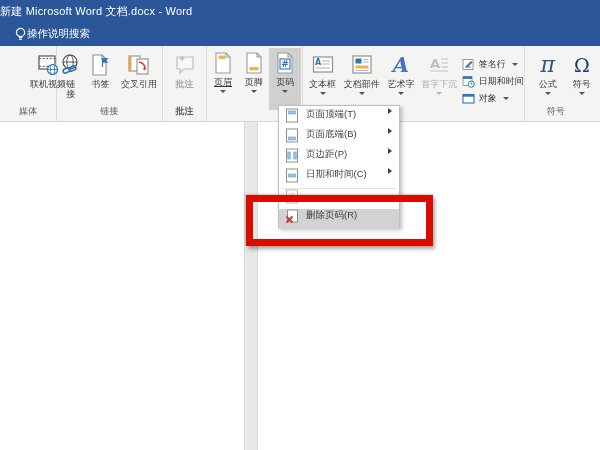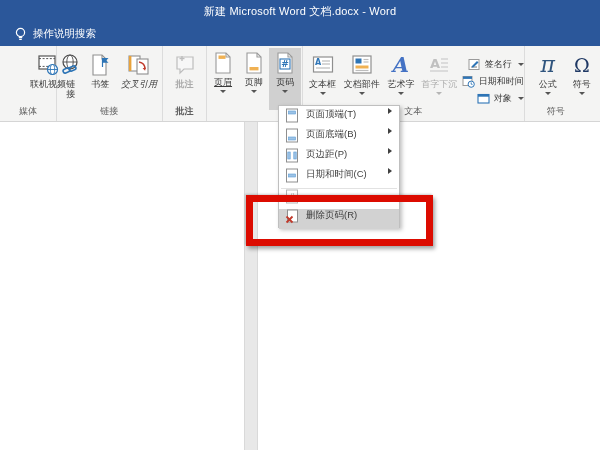--- a/index.html
+++ b/index.html
@@ -5,27 +5,27 @@
   * { margin:0; padding:0; box-sizing:border-box; }
   html,body { width:600px; height:450px; overflow:hidden; }
   body {
     font-family:"Liberation Sans","DejaVu Sans",sans-serif;
     background:#ffffff; position:relative; color:#3b3b3b;
     -webkit-font-smoothing:antialiased;
   }
   
   .titlebar {
     height:22px; background:#2b579a; color:#ffffff;
-    display:flex; align-items:center; justify-content:center;
+    display:flex; align-items:center; 
     font-size:11px; letter-spacing:.2px;
   }
   
   .tellme {
     height:24px; background:#2b579a; color:#ffffff;
-    display:flex; align-items:center; padding-left:14px; gap:6px;
+    display:flex; align-items:center; padding-left:14px; gap:0;
     font-size:10.5px;
   }
   
   .ribbon {
     height:76px; background:#f4f4f3; border-bottom:1px solid #d5d5d5;
     display:flex; position:relative; z-index:1;
   }
   .rgroup {
     position:relative; height:100%; border-right:1px solid #dcdcdc;
     display:flex; align-items:flex-start; padding-top:4px;
@@ -42,21 +42,21 @@
   .bigbtn .lbl { font-size:9px; color:#3b3b3b; line-height:1.15; text-align:center; margin-top:1px; white-space:nowrap; }
   .bigbtn .lbl.wrap { white-space:normal; width:11px; }
   .caret {
     width:0; height:0; margin-top:3px;
     border-left:3px solid transparent; border-right:3px solid transparent;
     border-top:3.5px solid #555;
   }
   .disabled .lbl { color:#ababab; }
   .disabled .caret { border-top-color:#b5b5b5; }
   .pressed { background:#d0d0d0; }
-  .smallrow { display:flex; align-items:center; gap:4px; height:16px; font-size:9px; color:#3b3b3b; white-space:nowrap;justify-content:flex-end; }
+  .smallrow { display:flex; align-items:center; gap:4px; height:16px; font-size:9px; color:#3b3b3b; white-space:nowrap; }
   .smallcol { display:flex; flex-direction:column; justify-content:flex-start; gap:1px; padding-top:6px; }
   .scaret { width:0;height:0;border-left:3px solid transparent;border-right:3px solid transparent;border-top:3.5px solid #555; margin-left:2px;}
   .glyph-pi { font-family:"DejaVu Serif","Liberation Serif",serif; font-style:italic; font-size:22px; color:#30557e; line-height:1; }
   .glyph-omega { font-family:"DejaVu Serif","Liberation Serif",serif; font-size:19px; color:#1f3864; line-height:1; }
   
   .canvas { position:absolute; left:0; top:122px; right:0; bottom:0; background:#ffffff; }
   .vband {
     position:absolute; left:244px; top:122px; width:14px; bottom:0;
     background:#e8e8e8; border-left:1px solid #d9d9d9; border-right:1px solid #d9d9d9;
     z-index:2;
@@ -142,21 +142,21 @@
       <span class="icn">
         <svg width="22" height="24" viewBox="0 0 22 24">
           <path d="M4 2 h9 l4 4 v16 h-13 z" fill="#ffffff" stroke="#8f8f8f" stroke-width="1.1"></path>
           <path d="M13 2 v4 h4" fill="none" stroke="#8f8f8f" stroke-width="1.1"></path>
           <line x1="13.5" y1="5" x2="13.5" y2="14" stroke="#2e75b6" stroke-width="1.2"></line>
           <path d="M13.5 5 h6 l-2.2 2.4 2.2 2.4 h-6 z" fill="#2e75b6"></path>
         </svg>
       </span>
       <span class="lbl">书签</span>
     </div>
-    <div class="bigbtn" style="width:44px;font-style:italic;">
+    <div class="bigbtn" style="width:44px;">
       <span class="icn">
         <svg width="26" height="24" viewBox="0 0 26 24">
           <rect x="3" y="3" width="11" height="15" fill="#ffffff" stroke="#8f8f8f" stroke-width="1.1"></rect>
           <rect x="3" y="3" width="2.4" height="15" fill="#e8a33d"></rect>
           <rect x="11" y="6" width="11" height="15" fill="#ffffff" stroke="#8f8f8f" stroke-width="1.1"></rect>
           <path d="M13 9 q6 1 6 7" fill="none" stroke="#c0392b" stroke-width="1.4"></path>
           <path d="M16.6 15.2 l2.5 2.6 .8 -3.4 z" fill="#c0392b"></path>
         </svg>
       </span>
       <span class="lbl">交叉引用</span>
@@ -293,21 +293,20 @@
         <span style="display:flex;">
           <svg width="13" height="13" viewBox="0 0 13 13">
             <rect x="1" y="2.5" width="11" height="8.5" fill="#ffffff" stroke="#2e75b6" stroke-width="1.1"></rect>
             <rect x="1" y="2.5" width="11" height="2.2" fill="#2e75b6"></rect>
           </svg>
         </span>
         <span>对象</span>
         <span class="scaret"></span>
       </div>
     </div>
-    <div class="rgroup-label">文本</div>
   </div>
 
   <div class="rgroup" style="width:80px; border-right:none; padding-left:8px; gap:4px;">
     <div class="bigbtn" style="width:30px;">
       <span class="icn glyph-pi">π</span>
       <span class="lbl">公式</span>
       <span class="caret"></span>
     </div>
     <div class="bigbtn" style="width:30px;">
       <span class="icn glyph-omega">Ω</span>

